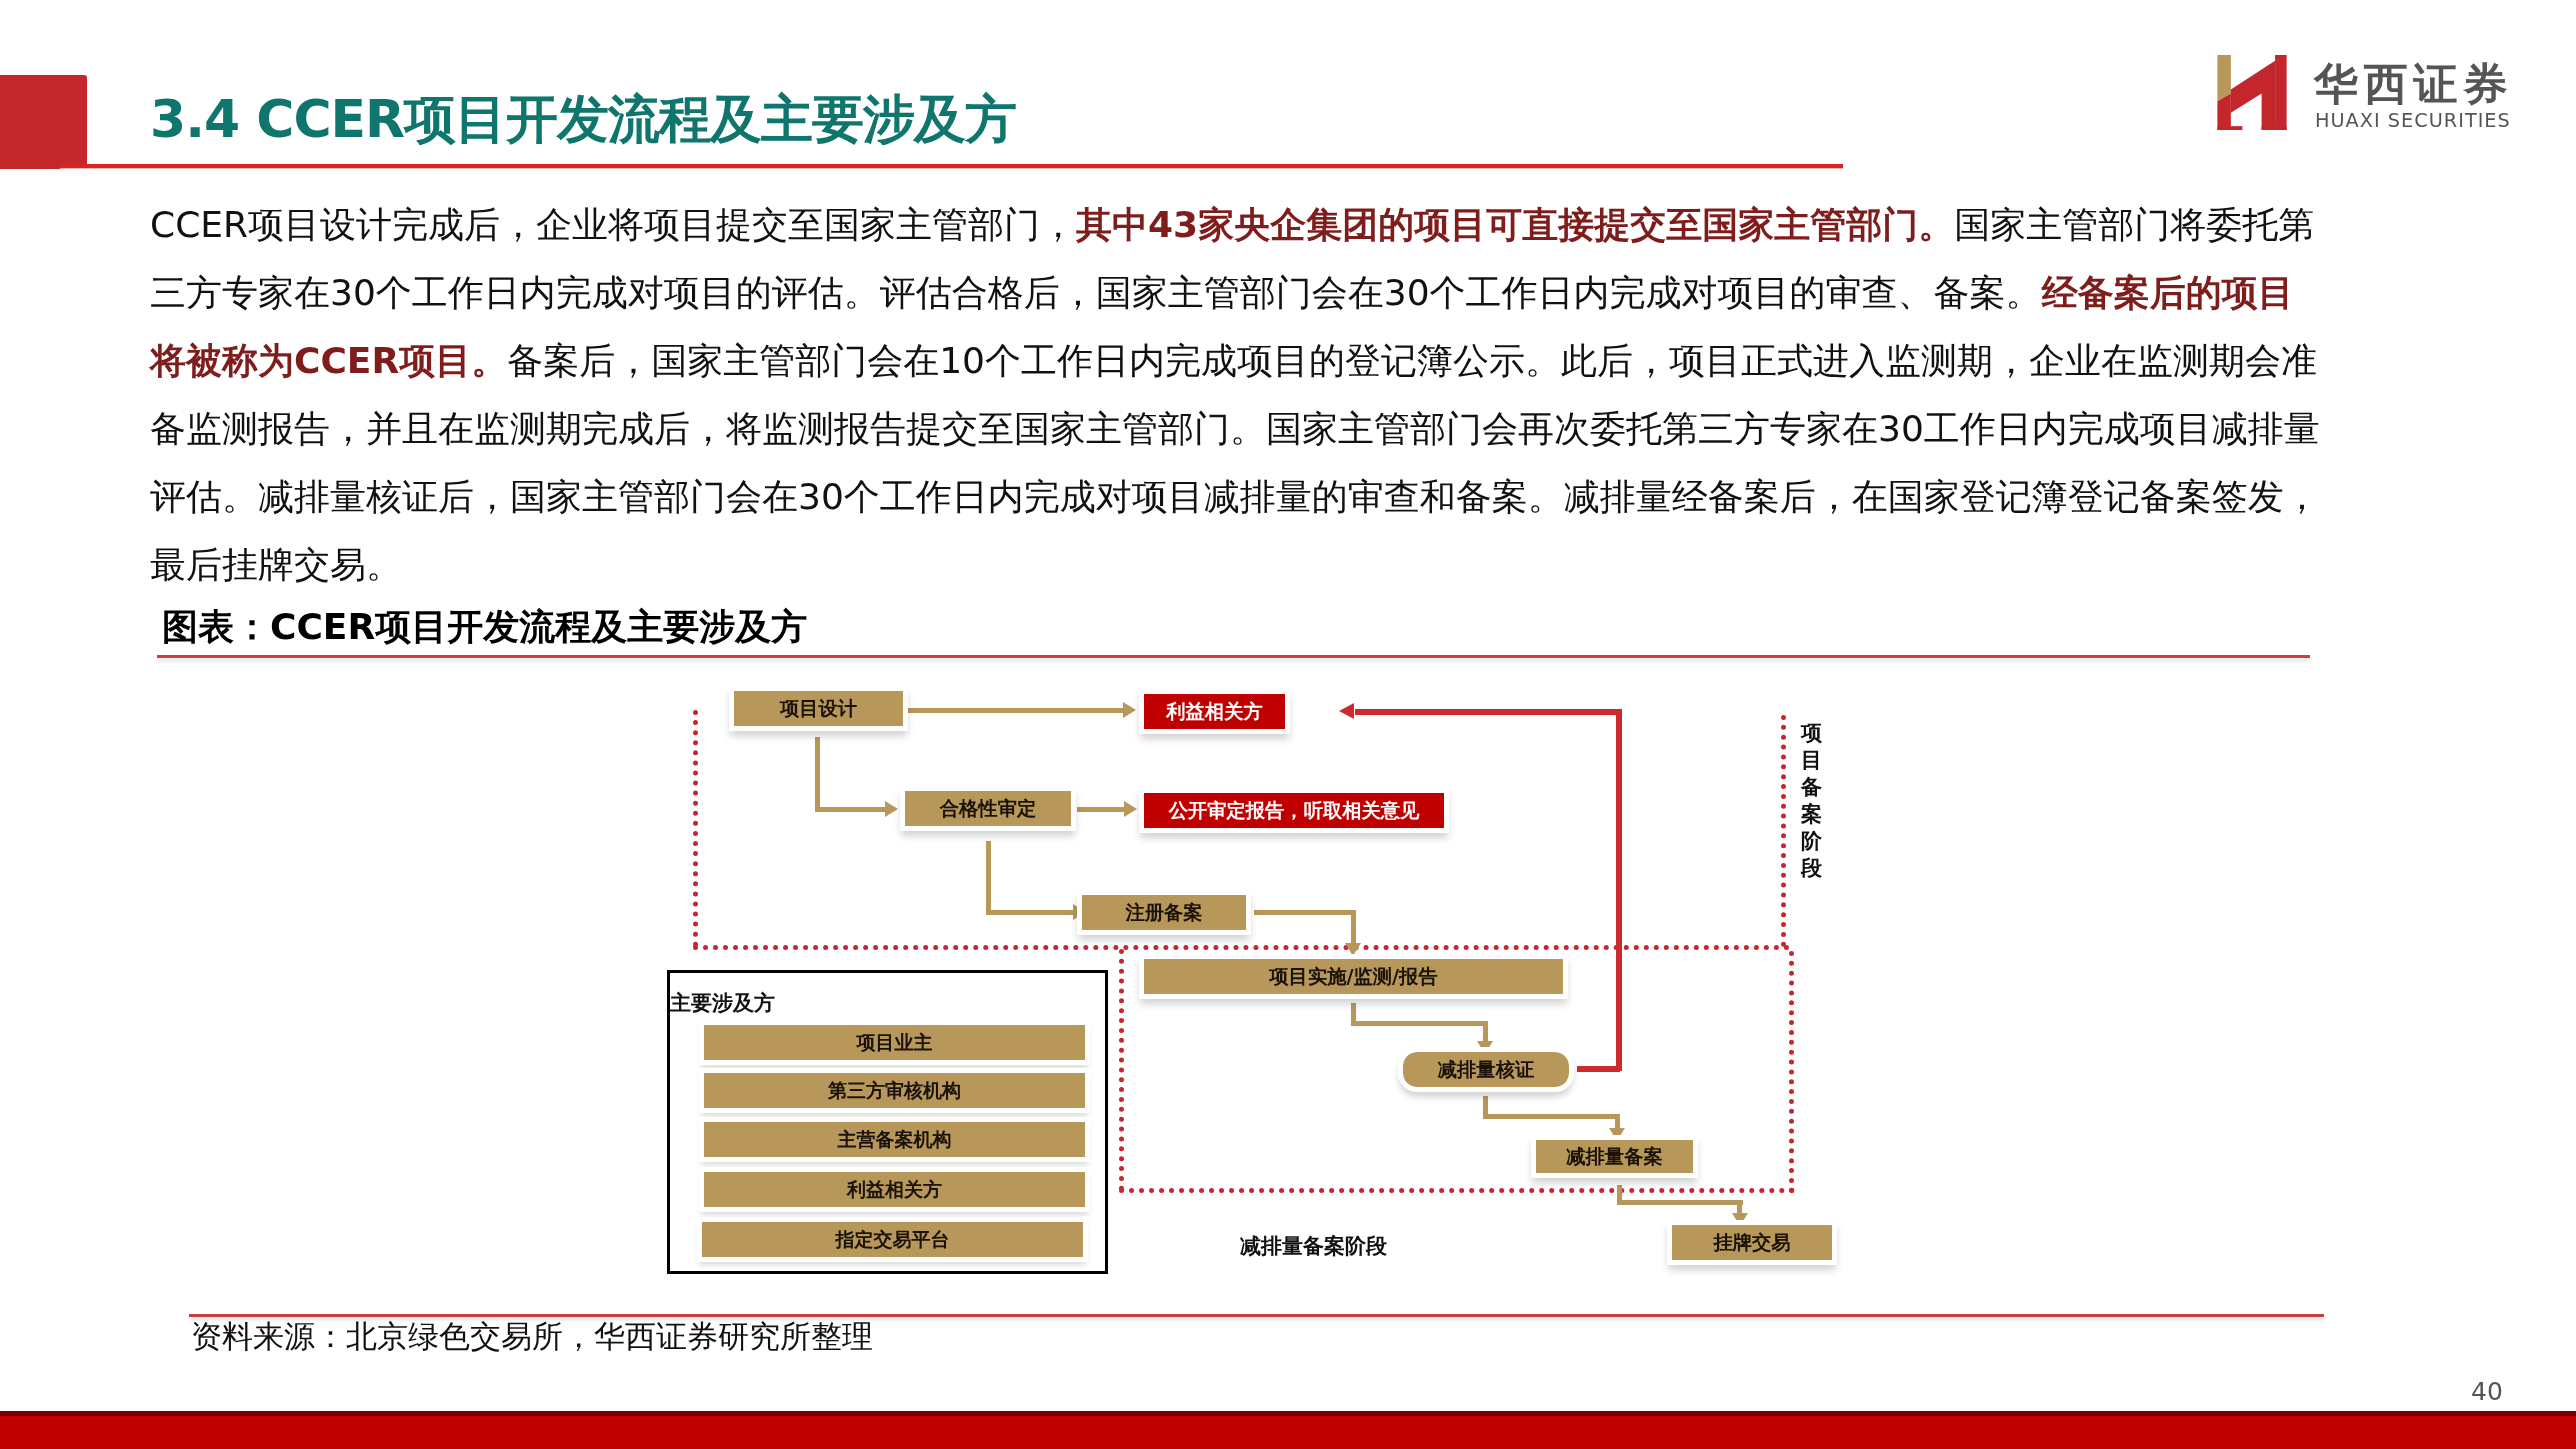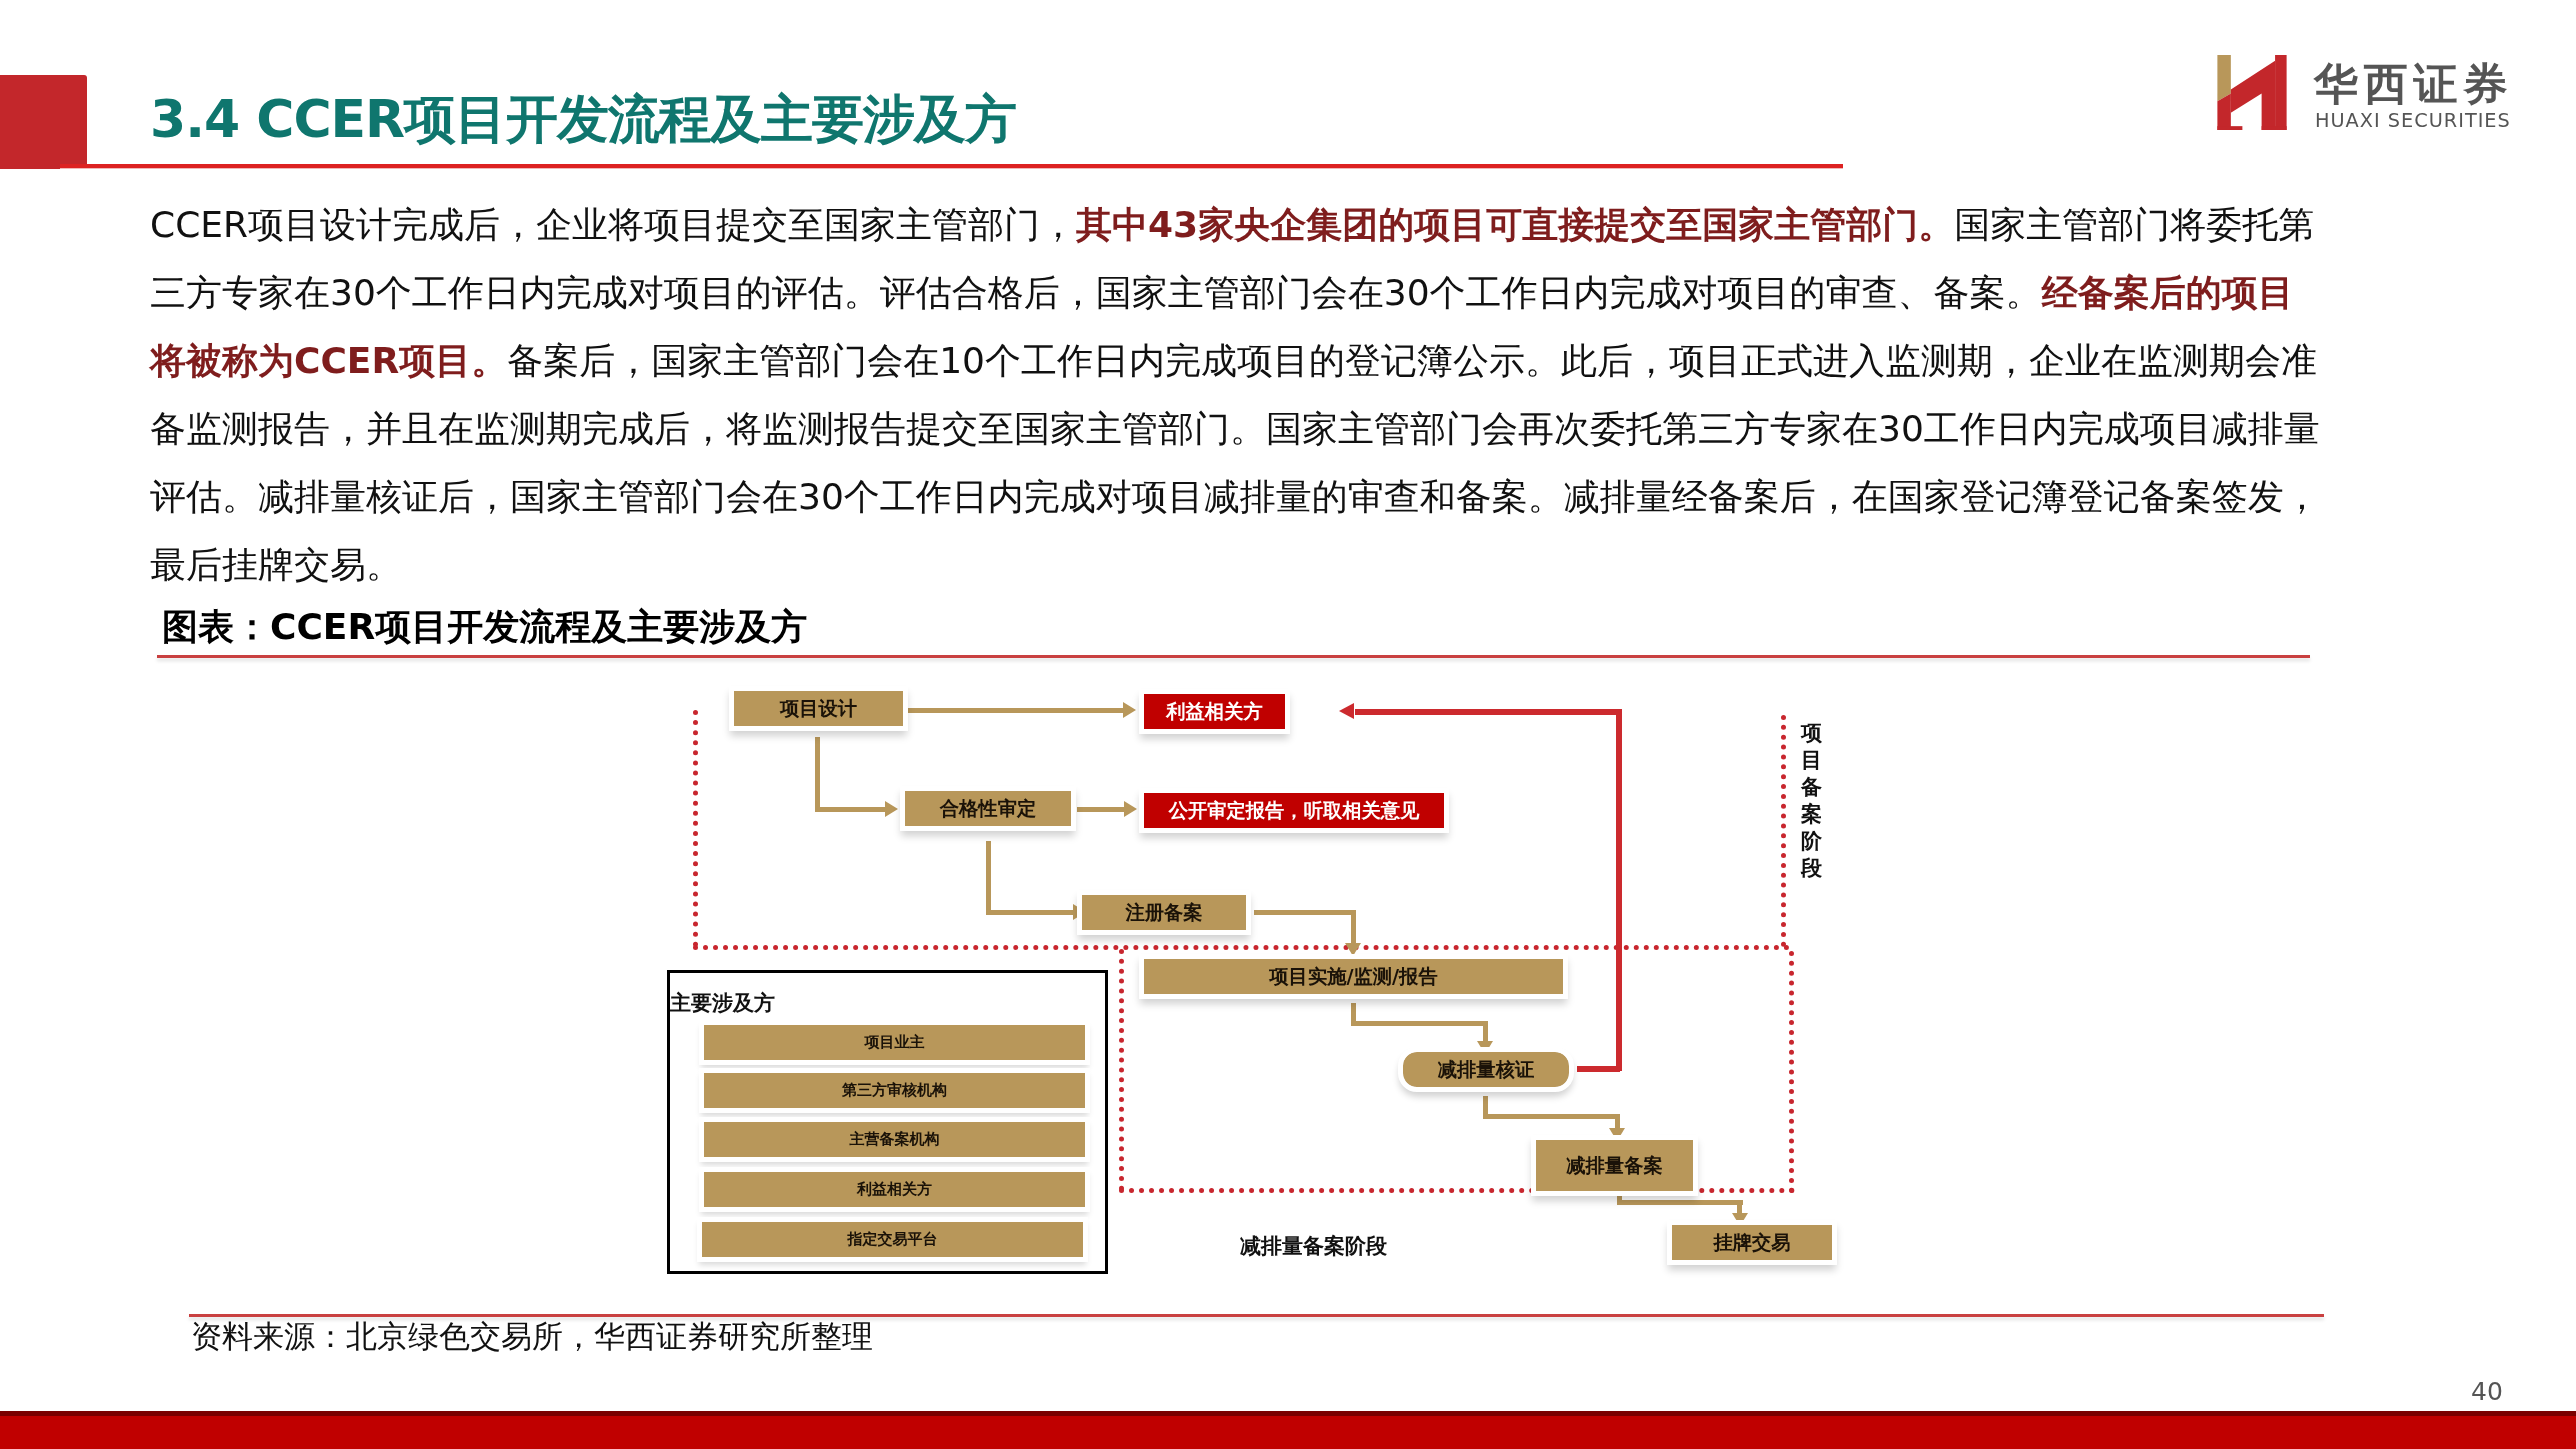--- a/index.html
+++ b/index.html
@@ -33,21 +33,21 @@
   .arrow-l { position:absolute; width:0; height:0; border-top:8.7px solid transparent; border-bottom:8.7px solid transparent; border-right:15.5px solid #cc2a2e; }
   .arrow-d { position:absolute; width:0; height:0; border-left:8.7px solid transparent; border-right:8.7px solid transparent; border-top:13.5px solid #b8975a; }
   .dot-h { position:absolute; height:0; border-top:5.8px dotted #c8262e; }
   .dot-v { position:absolute; width:0; border-left:5.8px dotted #c8262e; }
   .vert-label { position:absolute; font-size:21px; font-weight:bold; width:25px; line-height:27px; text-align:center; color:#111; }
   .stage-label { position:absolute; font-size:21px; font-weight:bold; color:#111; white-space:nowrap; }
 
   .parties { position:absolute; left:667px; top:970px; width:435px; height:298px; border:3.9px solid #000; background:#fff; }
   .parties-title { position:absolute; left:0; right:0; top:15.5px; text-align:left; font-size:21px; font-weight:bold; color:#111; }
   .party { position:absolute; left:34px; width:381px; height:35px; display:flex; align-items:center; justify-content:center;
-           background:#b8975a; color:#1a1208; font-weight:bold; font-size:15px; outline:5.8px solid #fff; box-shadow:0 4.8px 5.8px 2.9px rgba(0,0,0,0.15); }
+           background:#b8975a; color:#1a1208; font-weight:bold; font-size:19px; outline:5.8px solid #fff; box-shadow:0 4.8px 5.8px 2.9px rgba(0,0,0,0.15); }
 
   .source-line { left:189px; top:1314px; width:2135px; height:2.9px; background:#c94040; box-shadow:0 2.9px 3.9px rgba(0,0,0,0.12); }
   .source { left:191px; top:1316px; font-size:31px; color:#111; white-space:nowrap; }
   .page-num { left:2447px; top:1377px; font-size:25px; color:#555;margin-left:24px; }
   .bottom-bar { left:0; top:1411px; width:2576px; height:39px; background:#c00000; border-top:5.8px solid #7a0000; }
 </style>
 </head>
 <body>
 
 <div class="abs red-tab"></div>
@@ -124,21 +124,21 @@
   <div class="hline r" style="left:1355px; top:709px; width:267px; height:5.8px;"></div>
   <div class="arrow-l" style="left:1339px; top:703px;"></div>
 
   <div class="box" style="left:734px; top:691px; width:169px; height:35px;">项目设计</div>
   <div class="box red" style="left:1144px; top:694px; width:141px; height:35px;">利益相关方</div>
   <div class="box" style="left:905px; top:791px; width:166px; height:35px;">合格性审定</div>
   <div class="box red" style="left:1144px; top:793px; width:300px; height:35px;">公开审定报告，听取相关意见</div>
   <div class="box" style="left:1082px; top:895px; width:164px; height:35px;">注册备案</div>
   <div class="box" style="left:1144px; top:959px; width:419px; height:35px;">项目实施/监测/报告</div>
   <div class="box" style="left:1403px; top:1052px; width:166px; height:35px;border-radius:14px;">减排量核证</div>
-  <div class="box" style="left:1536px; top:1140px; width:157px; height:51px;">减排量备案</div>
+  <div class="box" style="left:1536px; top:1140px; width:157px; height:33px;">减排量备案</div>
   <div class="box" style="left:1672px; top:1225px; width:160px; height:35px;">挂牌交易</div>
 
   <div class="parties">
     <div class="parties-title">主要涉及方</div>
     <div class="party" style="top:52px;">项目业主</div>
     <div class="party" style="top:100px;">第三方审核机构</div>
     <div class="party" style="top:149px;">主营备案机构</div>
     <div class="party" style="top:199px;">利益相关方</div>
     <div class="party" style="top:249px; left:32px;">指定交易平台</div>
   </div>

